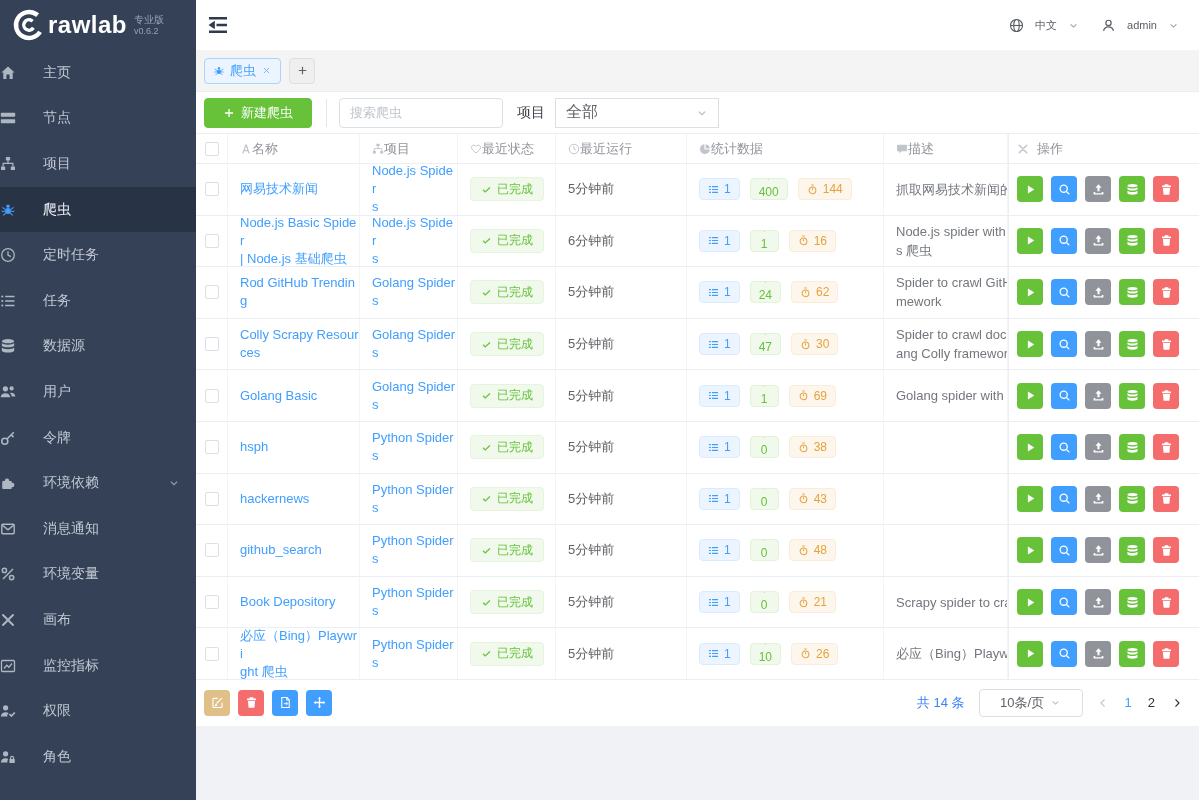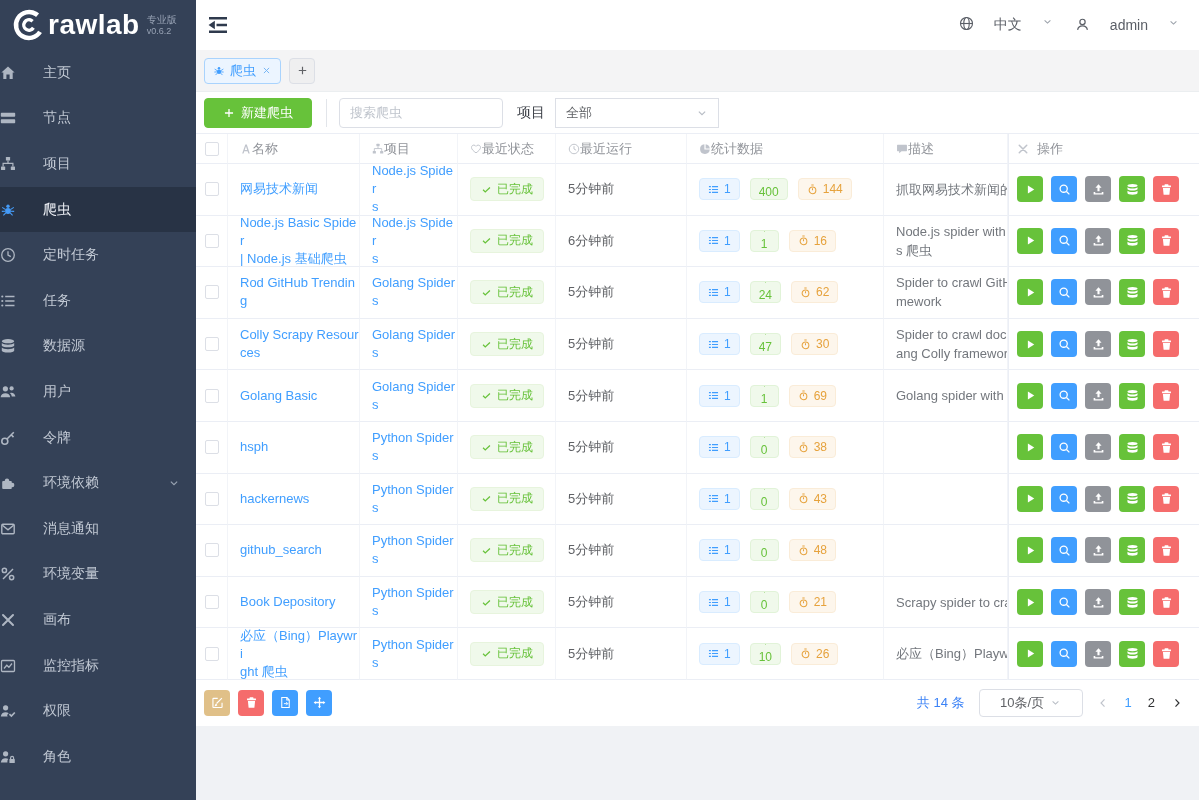--- a/index.html
+++ b/index.html
@@ -5,37 +5,37 @@
   * { box-sizing: border-box; margin: 0; padding: 0; }
   html,body { width:1199px; height:800px; overflow:hidden;
     font-family:"Liberation Sans","DejaVu Sans",sans-serif; background:#f0f2f5; }
   body { display:flex; }
   svg.ic { display:block; }
 
   
   .sidebar { width:196px; height:800px; background:#344157; flex:0 0 196px; }
   .logo { height:50px; display:flex; align-items:center; padding-left:12px; }
   .logo-mark { margin-right:2px; }
-  .logo-text { color:#fff; font-size:28px; font-weight:bold; letter-spacing:.5px; }
+  .logo-text { color:#fff; font-size:24px; font-weight:bold; letter-spacing:.5px; }
   .logo-sub { margin-left:7px; color:#97a2b4; line-height:1.15; }
   .logo-sub .ed { font-size:10px; display:block; }
   .logo-sub .ver { font-size:9px; display:block; }
   .menu-item { height:45.6px; display:flex; align-items:center; 
     color:#c2c9d4; font-size:14px; cursor:pointer;gap:16px; }
   .menu-item .mi-ico { width:16px; height:16px; margin-right:11px; color:#aeb6c2; flex:0 0 16px; }
   .menu-item.active { background:#283345; color:#f0f3f8; }
   .menu-item.active .mi-ico { color:#459bf7; }
   .menu-item .chev { margin-left:auto; margin-right:16px; color:#9aa4b3; width:12px; height:12px; }
 
   
   .main { width:1003px; display:flex; flex-direction:column; background:#f0f2f5; }
   .topbar { height:50px; background:#fff; display:flex; align-items:center; padding:0 20px 0 10px; }
   .collapse-btn { width:24px; height:24px; color:#2f3a4d; cursor:pointer; }
   .topbar-right { margin-left:auto; display:flex; align-items:center; gap:22px; }
-  .tb-group { display:flex; gap:20px; color:#5a5e66; font-size:14px; cursor:pointer; }
+  .tb-group { display:flex; align-items:center; gap:11px; color:#5a5e66; font-size:11px; cursor:pointer; }
   .tb-group .g-ico { width:15px; height:15px; color:#5a5e66; }
   .tb-group .chev { width:11px; height:11px; color:#9aa0a9; }
 
   .tabbar { height:42px; background:#f4f4f5; display:flex; align-items:center; padding:0 8px; gap:8px; border-bottom:1px solid #ebeef0;}
   .tab { height:26px; display:flex; align-items:center; gap:5px; padding:0 8px;
     border:1px solid #a9d3fd; background:#ecf5ff; color:#409eff; font-size:13px;
     border-radius:4px; cursor:pointer; }
   .tab .t-ico { width:12px; height:12px; }
   .tab .t-close { width:11px; height:11px; color:#74b4f5; cursor:pointer; }
   .tab-add { height:26px; width:26px; border:1px solid #dcdfe6; background:#efeff0;
@@ -47,21 +47,21 @@
     border-radius:4px; font-size:13px; display:flex; align-items:center; gap:6px;
     padding:0 18px; cursor:pointer; }
   .btn-new svg { width:12px; height:12px; }
   .v-div { width:1px; height:28px; background:#e2e5ea; margin:0 12px 0 14px; }
   .search-input { width:164px; height:30px; border:1px solid #dcdfe6; border-radius:4px;
     padding:0 10px; font-size:13px; color:#606266; outline:none;
     font-family:"Liberation Sans","DejaVu Sans",sans-serif; }
   .search-input::placeholder { color:#bfc4cc; }
   .proj-label { margin-left:14px; margin-right:10px; font-size:14px; color:#3d4148; }
   .select { width:164px; height:30px; border:1px solid #dcdfe6; border-radius:0;
-    display:flex; align-items:center; padding:0 10px; font-size:13px; color:#606266; cursor:pointer; }
+    display:flex; align-items:center; padding:0 10px; font-size:16px; color:#606266; cursor:pointer; }
   .select .chev { margin-left:auto; width:12px; height:12px; color:#b7bcc4; }
 
   
   .grid-row { display:grid; grid-template-columns:32px 132px 98px 98px 131px 197px 124px 191px; background:#fff; }
   .thead { height:31px; border-top:1px solid #ebeef5; }
   .thead .cell { border-bottom:1px solid #ebeef5; }
   .cell { display:flex; align-items:center; padding-left:12px; border-right:1px solid #f2f4f8; overflow:hidden; }
   .cell:last-child { border-right:none; }
   .cell.cb-cell { justify-content:center; padding-left:0; }
   .th-label { font-size:13px; color:#909399; white-space:nowrap; }

